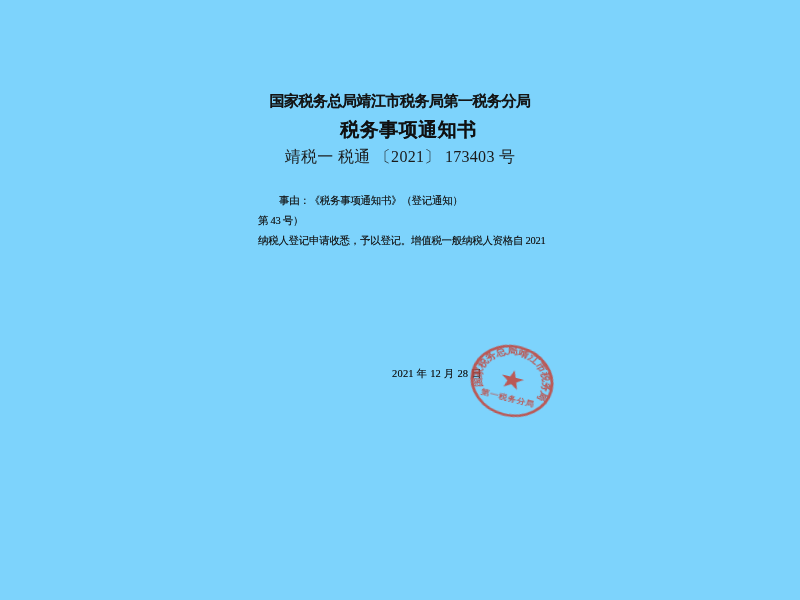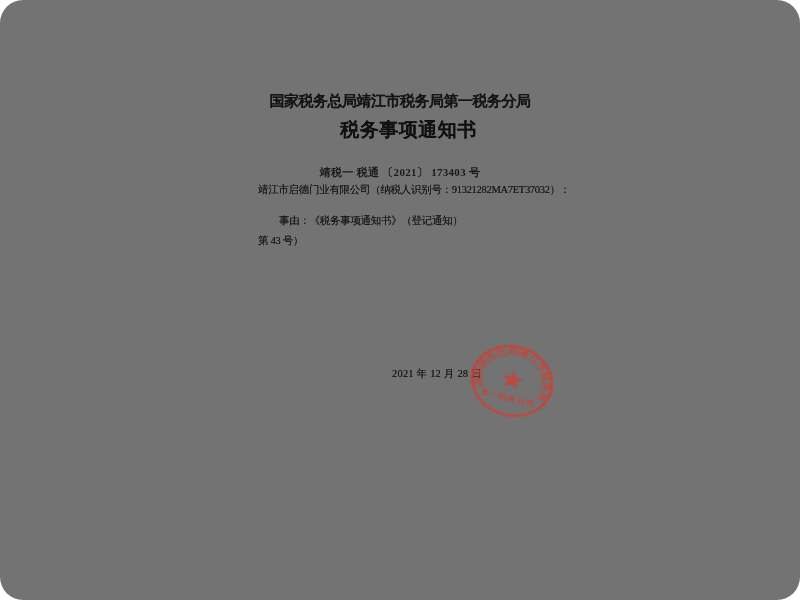--- a/index.html
+++ b/index.html
@@ -5,23 +5,22 @@
   html, body {
     margin: 0; padding: 0;
     width: 800px; height: 600px;
     background: #ffffff;
     font-family: "Liberation Serif", serif;
     overflow: hidden;
   }
   .page {
     position: relative;
     width: 800px; height: 600px;
-    background: #737373;
+    background: #7dd3fc;
     color: #1b1b1b;
-    border-radius: 23px;
   }
   .doc-header {
     position: absolute;
     top: 92px; left: 0;
     width: 800px;
     text-align: center;
   }
   .authority {
     font-size: 15px;
     font-weight: 700;
@@ -34,23 +33,23 @@
     margin-top: 8px;
     font-size: 19px;
     font-weight: 700;
     letter-spacing: 0.5px;
     line-height: 24px;
     color: #101010;
     text-shadow: 0 0 0.5px rgba(0,0,0,0.6);
     margin-left: 17px;
   }
   .doc-number {
-    margin-top: 24px;
-    font-size: 11px;
-    font-weight: 700;
+    margin-top: 8px;
+    font-size: 16px;
+    font-weight: 400;
     letter-spacing: 0.3px;
     line-height: 13px;
     color: #1a1a1a;
   }
   .doc-body {
     position: absolute;
     top: 180px; left: 258px;
     width: 310px;
     font-size: 10.5px;
     letter-spacing: -0.3px;
@@ -92,23 +91,23 @@
 
 <div class="page">
 
   <div class="doc-header">
     <div class="authority">国家税务总局靖江市税务局第一税务分局</div>
     <div class="doc-title">税务事项通知书</div>
     <div class="doc-number">靖税一 税通 〔2021〕 173403 号</div>
   </div>
 
   <div class="doc-body">
-    <div class="line">靖江市启德门业有限公司（纳税人识别号：91321282MA7ET37032）：</div>
     <div class="line indent">事由：《税务事项通知书》（登记通知）</div>
     <div class="line">第 43 号）</div>
+    <div class="line">纳税人登记申请收悉，予以登记。增值税一般纳税人资格自 2021</div>
   </div>
 
   <div class="doc-date">2021 年 12 月 28 日</div>
 
   <svg class="stamp" viewBox="0 0 120 120" preserveAspectRatio="none">
     <circle cx="60" cy="60" r="44" fill="none" stroke-width="3.2" stroke="#c5443a"></circle>
     <path id="sealArc" d="M 30.6,77 A 34,34 0 1 1 89.4,77" fill="none"></path>
     <text font-size="12" fill="#c5443a">
       <textPath href="#sealArc" startOffset="1" textLength="138">国家税务总局靖江市税务局</textPath>
     </text>

